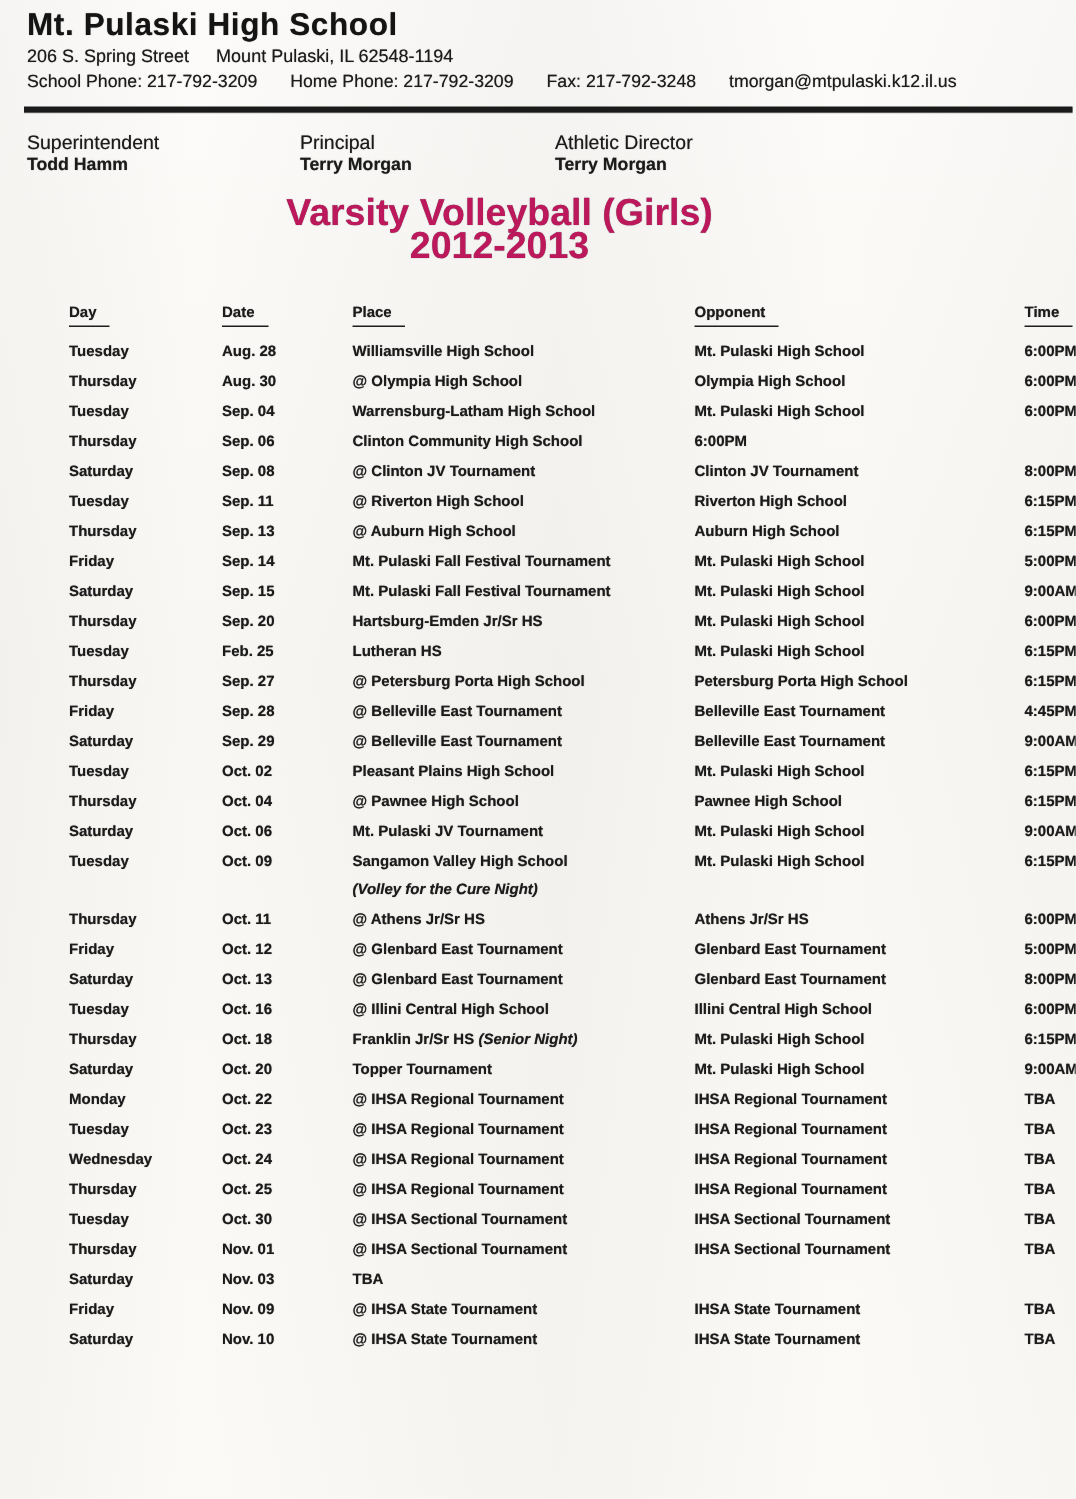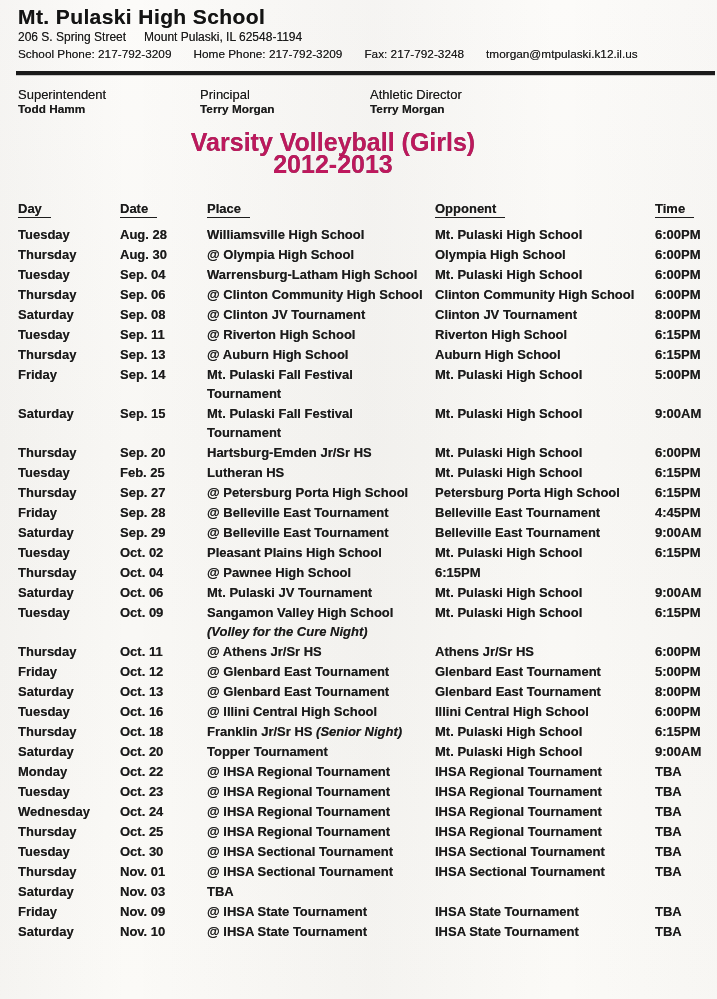--- a/index.html
+++ b/index.html
@@ -36,21 +36,21 @@
   .staff-title { font-size: 13px; font-weight: 400; line-height: 14px; }
   .staff-name  { font-size: 11.8px; line-height: 14px; font-weight: bold; }
 
   
   .title-block { width: 630px; text-align: center; margin-top: 15px; }
   .title-event, .title-season {
     font-size: 25px; font-weight: 700; line-height: 22px; color: #be185d;
   }
 
   
-  .sched { margin-top: 24px; font-size: 13px; font-weight: 700; }
+  .sched { margin-top: 24px; font-size: 10px; font-weight: 700; margin-left: 28px; }
   .srow {
     display: grid;
     grid-template-columns: 102px 87px 228px 220px 1fr;
     margin-bottom: 1px;
     line-height: 19px;
     align-items: start;
   }
   .thead { margin-bottom: 7px; }
   .colhead { font-weight: 700; }
   .colhead .u {
@@ -128,21 +128,20 @@
     <span class="cell-day">Tuesday</span>
     <span class="cell-date">Sep. 04</span>
     <span class="cell-opp"><span>Warrensburg-Latham High School</span></span>
     <span class="cell-place">Mt. Pulaski High School</span>
     <span class="cell-time">6:00PM</span>
   </div>
 
   <div class="srow">
     <span class="cell-day">Thursday</span>
     <span class="cell-date">Sep. 06</span>
-    <span class="cell-opp"><span>@ Clinton Community High School</span></span>
     <span class="cell-place">Clinton Community High School</span>
     <span class="cell-time">6:00PM</span>
   </div>
 
   <div class="srow">
     <span class="cell-day">Saturday</span>
     <span class="cell-date">Sep. 08</span>
     <span class="cell-opp"><span>@ Clinton JV Tournament</span></span>
     <span class="cell-place">Clinton JV Tournament</span>
     <span class="cell-time">8:00PM</span>
@@ -225,20 +224,21 @@
     <span class="cell-date">Oct. 02</span>
     <span class="cell-opp"><span>Pleasant Plains High School</span></span>
     <span class="cell-place">Mt. Pulaski High School</span>
     <span class="cell-time">6:15PM</span>
   </div>
 
   <div class="srow">
     <span class="cell-day">Thursday</span>
     <span class="cell-date">Oct. 04</span>
     <span class="cell-opp"><span>@ Pawnee High School</span></span>
+    <span class="cell-place">Pawnee High School</span>
     <span class="cell-time">6:15PM</span>
   </div>
 
   <div class="srow">
     <span class="cell-day">Saturday</span>
     <span class="cell-date">Oct. 06</span>
     <span class="cell-opp"><span>Mt. Pulaski JV Tournament</span></span>
     <span class="cell-place">Mt. Pulaski High School</span>
     <span class="cell-time">9:00AM</span>
   </div>

